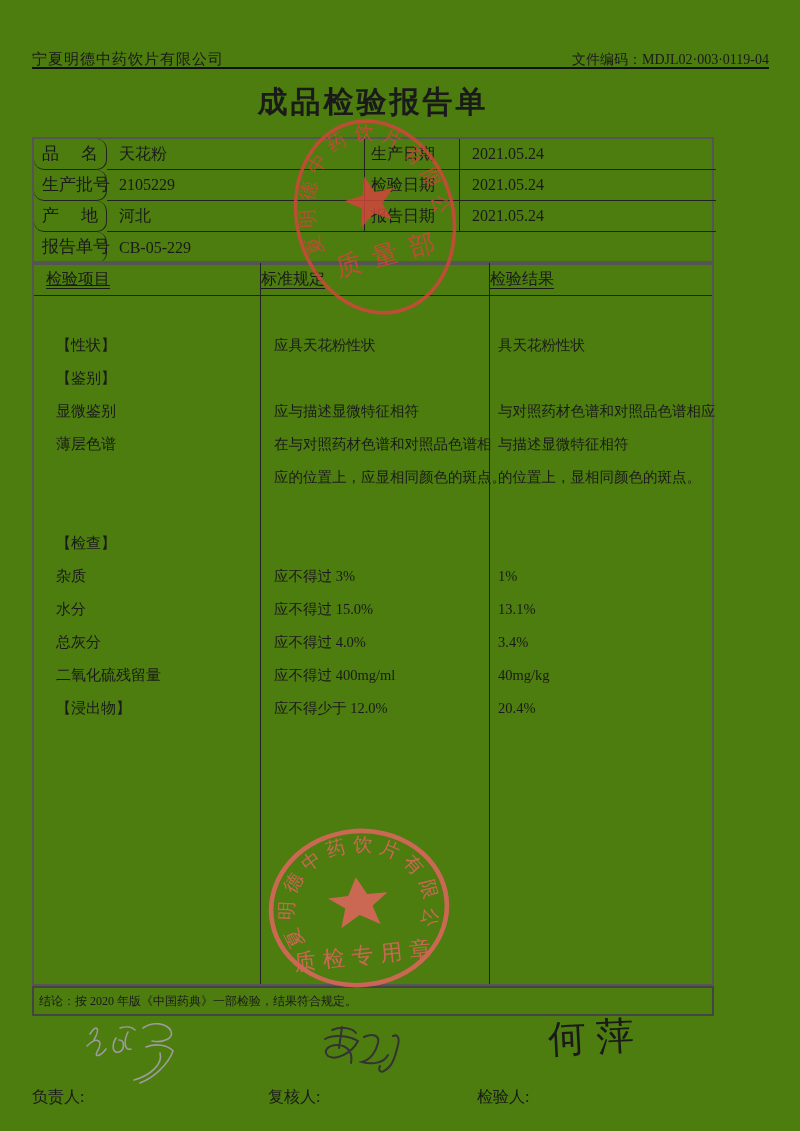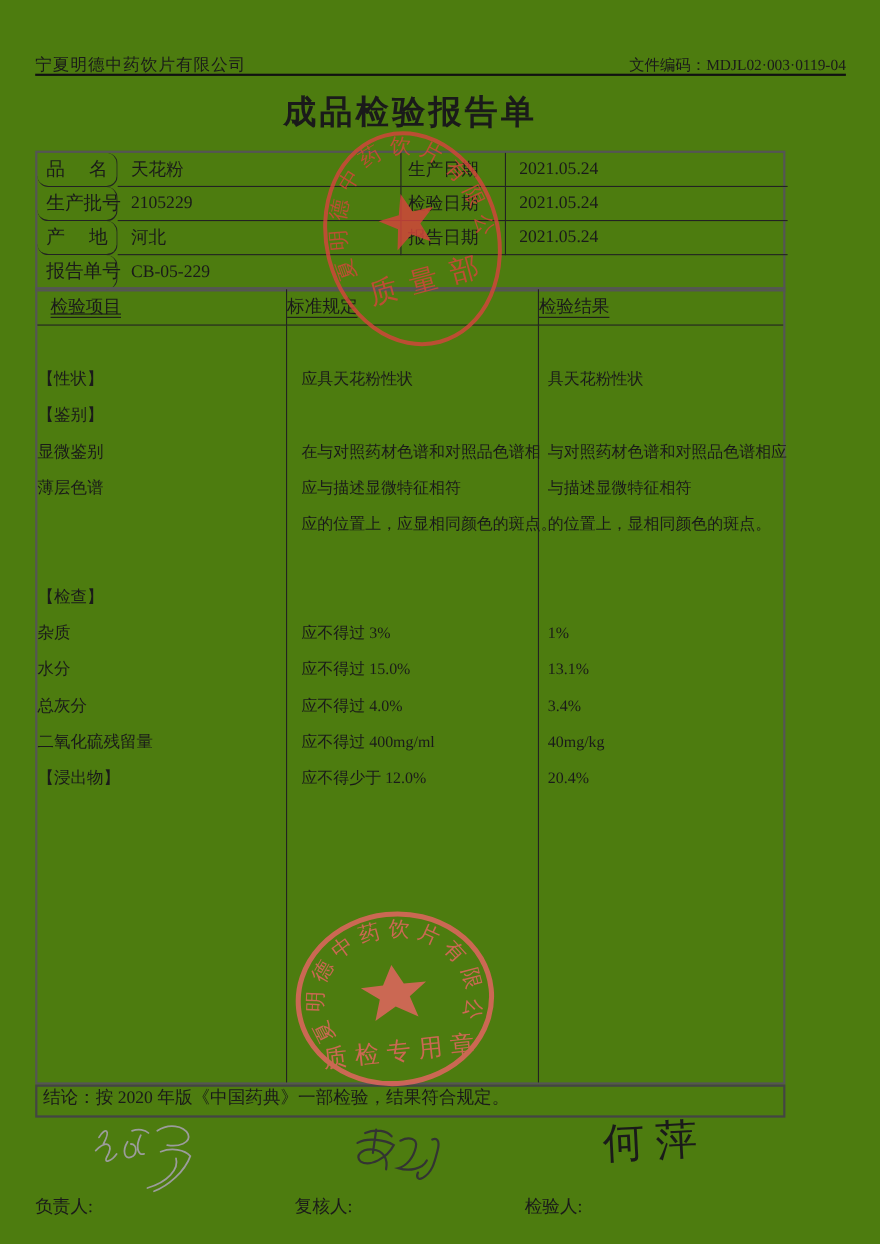--- a/index.html
+++ b/index.html
@@ -34,26 +34,26 @@
   .mt-head { display:grid; grid-template-columns:227px 229px 222px; height:33px; }
   .mt-head > div { border-bottom:1px solid #222; border-right:1px solid #222; font-size:16px;
       display:flex; align-items:center; }
   .mt-head > div:first-child { justify-content:flex-start; padding-left:12px;text-decoration:underline; }
   .mt-head > div:last-child { border-right:none; }
   .mt-head span { text-decoration:underline; text-underline-offset:4px; }
   .mt-body { display:grid; grid-template-columns:227px 229px 222px; height:688px; }
   .mt-col { border-right:1px solid #222; padding-top:0; }
   .mt-col:last-child { border-right:none; }
   .line { height:33px; line-height:33px; white-space:nowrap; font-size:14.5px; }
-  .mt-col.c1 .line { padding-left:0; font-size:15px; }
+  .mt-col.c1 .line { padding-left:22px; font-size:15px; }
   .mt-col.c2 .line { padding-left:13px; }
   .mt-col.c3 .line { padding-left:8px; }
   
   .conclusion { position:absolute; left:32px; top:986px; width:682px; height:30px;
-    border:2px solid #444; display:flex; align-items:flex-start; padding-left:5px; font-size:16px; }
+    border:2px solid #444; display:flex; align-items:center; padding-left:5px; font-size:12px; }
   .sig-label { position:absolute; top:1077px; font-size:16px;margin-top:10px; }
   .sig-lead-label { left:32px; }
   .sig-review-label { left:268px; }
   .sig-inspector-label { left:477px; }
   .sig-name { position:absolute; left:548px; top:1012px; font-size:38px; letter-spacing:10px;
     transform:rotate(-3deg); font-weight:500; }
   
   .stamp { position:absolute; pointer-events:none; }
   .stamp-top { left:285px; top:112px; opacity:0.82; }
   .stamp-bottom { left:263px; top:824px; opacity:0.85; }
@@ -113,22 +113,22 @@
         <div class="line">杂质</div>
         <div class="line">水分</div>
         <div class="line">总灰分</div>
         <div class="line">二氧化硫残留量</div>
         <div class="line">【浸出物】</div>
       </div>
       <div class="mt-col c2">
         <div class="line"></div>
         <div class="line">应具天花粉性状</div>
         <div class="line"></div>
+        <div class="line">应与描述显微特征相符</div>
         <div class="line">在与对照药材色谱和对照品色谱相</div>
-        <div class="line">应与描述显微特征相符</div>
         <div class="line">应的位置上，应显相同颜色的斑点。</div>
         <div class="line"></div>
         <div class="line"></div>
         <div class="line">应不得过 3%</div>
         <div class="line">应不得过 15.0%</div>
         <div class="line">应不得过 4.0%</div>
         <div class="line">应不得过 400mg/ml</div>
         <div class="line">应不得少于 12.0%</div>
       </div>
       <div class="mt-col c3">

